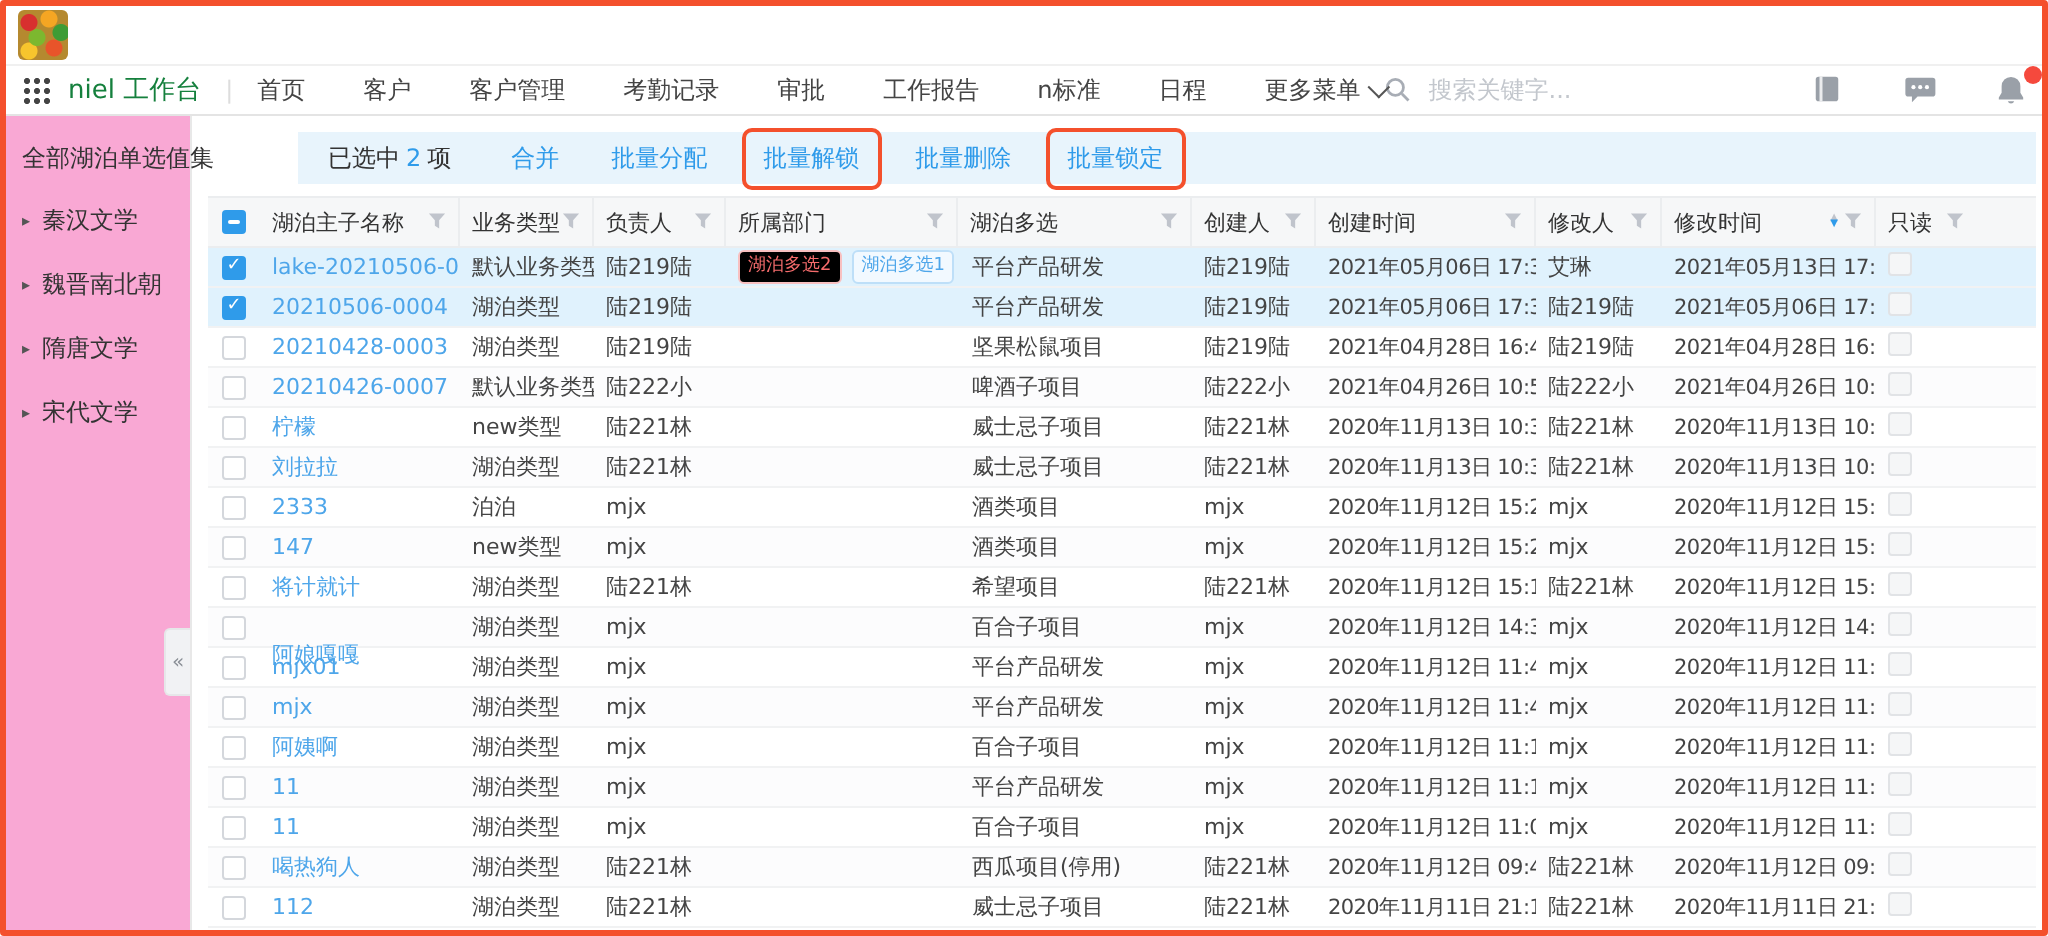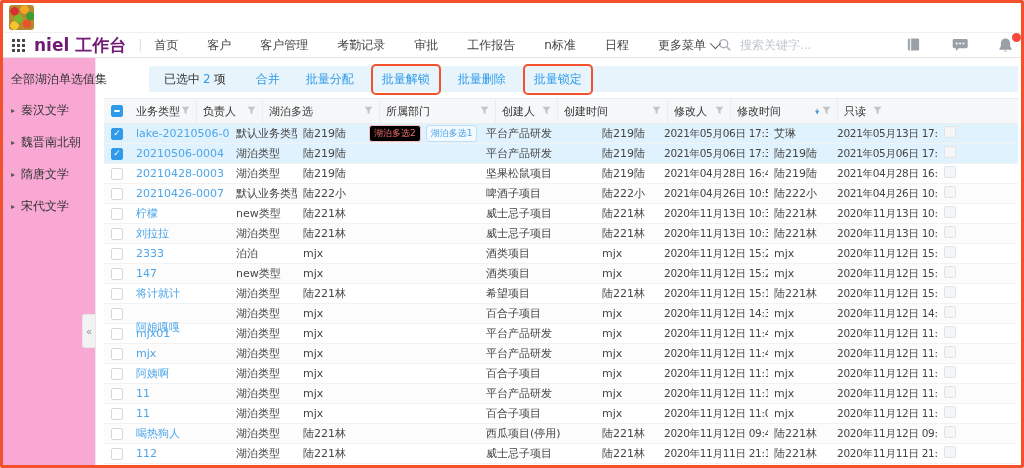--- a/index.html
+++ b/index.html
@@ -25,21 +25,21 @@
       radial-gradient(circle at 22% 82%, #f7c52d 0 4px, transparent 4.5px),
       #b5892f;
   }
 
   
   .navbar { height:26px; border-top:1px solid #f0f0f0; border-bottom:1px solid #e4e4e4;
             display:flex; align-items:center; padding:0 10px; background:#fff; }
   .grid-icon { width:13px; height:13px; margin:0 9px 0 2px; flex:none;
     background-image:radial-gradient(circle, #444 1.4px, transparent 1.6px);
     background-size:5px 5px; background-position:-1px -1px; }
-  .workspace { font-weight:bold; color:#701a75; font-size:17px; white-space:nowrap; }
+  .workspace { font-weight:normal; color:#15803d; font-size:13px; white-space:nowrap; }
   .nav-divider { color:#ddd; margin:0 12px; }
   .nav-items { display:flex; align-items:center; }
   .nav-item { color:#444; margin-right:29px; cursor:pointer; white-space:nowrap; font-size:12px; }
   .more-menu { color:#444; display:flex; align-items:center; gap:4px; cursor:pointer; white-space:nowrap; }
   .chev { width:8px; height:8px; border-right:1.5px solid #555; border-bottom:1.5px solid #555;
           transform:rotate(45deg) translateY(-2px); display:inline-block; }
   .nav-spacer { flex:1; }
   .search { display:flex; align-items:center; gap:8px; color:#bfc3c9; width:150px; margin-right:60px; }
   .search .ph { font-size:12px; color:#c3c7cd; }
   .nav-ico { width:16px; height:16px; margin-left:30px; position:relative; flex:none; color:#9aa0a8; }
@@ -192,46 +192,54 @@
           <span class="tb-link">批量删除</span>
           <span class="annotated"><span class="tb-link">批量锁定</span></span>
         </div>
     </div>
 
     <div class="table">
       <div class="thead" id="thead">
           <div class="td-check">
             <span class="cb indet"></span>
           </div>
+          <div class="th" style="width: 100px;">
+            <span class="th-label">湖泊主子名称</span>
+            <span class="th-icons">
+              <span><svg width="9" height="9" viewBox="0 0 10 10">
+                  <path d="M0.5 0.8 H9.5 L6.2 4.6 V9.2 L3.8 7.6 V4.6 Z" fill="#c0c4cc"></path>
+                </svg></span>
+            </span>
+          </div>
           <div class="th" style="width: 67px;">
             <span class="th-label">业务类型</span>
             <span class="th-icons">
               <span><svg width="9" height="9" viewBox="0 0 10 10">
                   <path d="M0.5 0.8 H9.5 L6.2 4.6 V9.2 L3.8 7.6 V4.6 Z" fill="#c0c4cc"></path>
                 </svg></span>
             </span>
           </div>
           <div class="th" style="width: 66px;">
             <span class="th-label">负责人</span>
             <span class="th-icons">
               <span><svg width="9" height="9" viewBox="0 0 10 10">
                   <path d="M0.5 0.8 H9.5 L6.2 4.6 V9.2 L3.8 7.6 V4.6 Z" fill="#c0c4cc"></path>
                 </svg></span>
             </span>
           </div>
+          <div class="th" style="width: 116px;">
+            <span class="th-label">所属部门</span>
+            <span class="th-icons">
+              <span><svg width="9" height="9" viewBox="0 0 10 10">
+                  <path d="M0.5 0.8 H9.5 L6.2 4.6 V9.2 L3.8 7.6 V4.6 Z" fill="#c0c4cc"></path>
+                </svg></span>
+            </span>
+          </div>
           <div class="th" style="width: 117px;">
             <span class="th-label">湖泊多选</span>
-            <span class="th-icons">
-              <span><svg width="9" height="9" viewBox="0 0 10 10">
-                  <path d="M0.5 0.8 H9.5 L6.2 4.6 V9.2 L3.8 7.6 V4.6 Z" fill="#c0c4cc"></path>
-                </svg></span>
-            </span>
-          </div>
-          <div class="th" style="width: 116px;">
-            <span class="th-label">所属部门</span>
             <span class="th-icons">
               <span><svg width="9" height="9" viewBox="0 0 10 10">
                   <path d="M0.5 0.8 H9.5 L6.2 4.6 V9.2 L3.8 7.6 V4.6 Z" fill="#c0c4cc"></path>
                 </svg></span>
             </span>
           </div>
           <div class="th" style="width: 62px;">
             <span class="th-label">创建人</span>
             <span class="th-icons">
               <span><svg width="9" height="9" viewBox="0 0 10 10">

